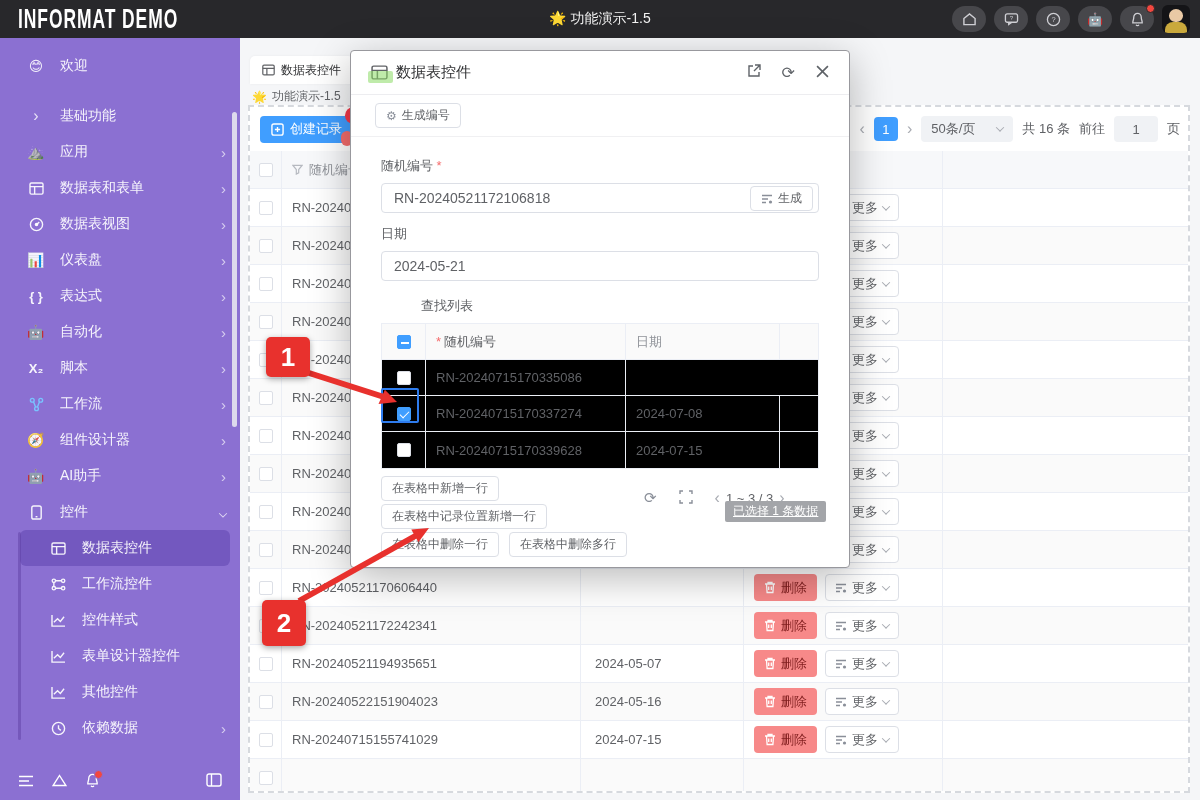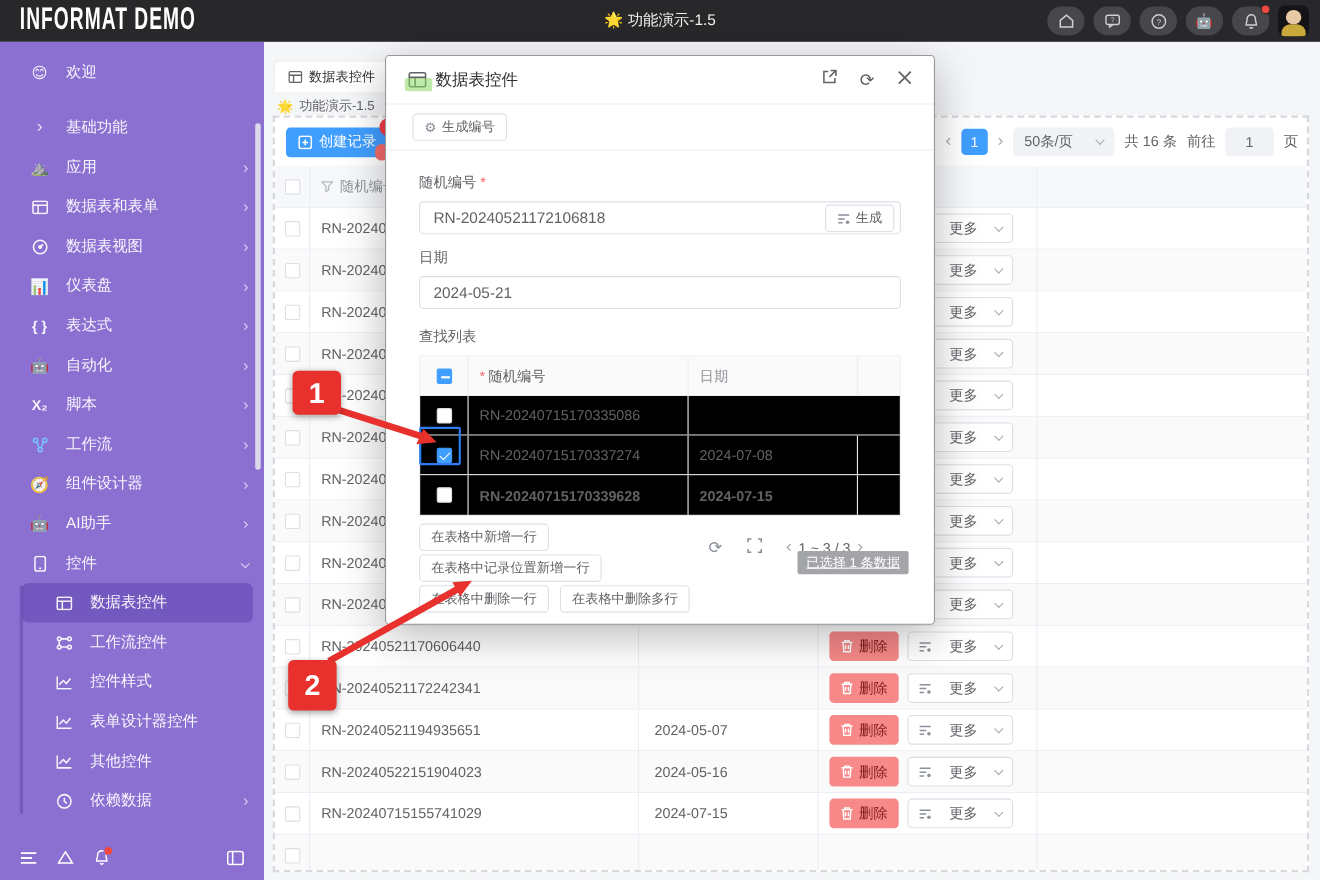--- a/index.html
+++ b/index.html
@@ -64,41 +64,41 @@
   .tc-rn{width:299px;padding-left:10px;border-right:1px solid #ebeef5;flex:none;overflow:hidden;white-space:nowrap;}
   .tc-date{width:163px;padding-left:14px;border-right:1px solid #ebeef5;flex:none;}
   .tc-act{width:199px;padding-left:10px;gap:8px;border-right:1px solid #ebeef5;flex:none;}
   .tc-fill{flex:1;}
   .chk{width:14px;height:14px;border:1px solid #dcdfe6;border-radius:2px;background:#fff;position:relative;flex:none;}
   .chk.checked{background:#409eff;border-color:#409eff;}
   .chk.checked::after{content:"";position:absolute;left:4px;top:1px;width:4px;height:8px;border-right:1.6px solid #fff;border-bottom:1.6px solid #fff;transform:rotate(45deg);}
   .chk.ind{background:#409eff;border-color:#409eff;}
   .chk.ind::after{content:"";position:absolute;left:3px;top:6px;width:8px;height:2px;background:#fff;}
   .btn-danger{height:27px;background:#f78989;color:#7f1d1d;border:none;border-radius:4px;font-size:13px;display:flex;align-items:center;gap:5px;padding:0 10px;}
-  .btn-more{height:27px;background:#fff;color:#606266;border:1px solid #dcdfe6;border-radius:4px;font-size:13px;display:flex;align-items:center;gap:16px;padding:0 9px;}
+  .btn-more{height:27px;background:#fff;color:#606266;border:1px solid #dcdfe6;border-radius:4px;font-size:13px;display:flex;align-items:center;gap:5px;padding:0 9px;}
   .funnel{margin-right:6px;display:flex;}
 
   
   .modal{position:absolute;left:350px;top:50px;width:500px;height:518px;background:#fff;border:1px solid #98989d;border-radius:4px;
          box-shadow:0 10px 40px rgba(0,0,0,.28);z-index:10;}
   .m-hdr{height:44px;display:flex;align-items:center;padding:0 20px;border-bottom:1px solid #ededf0;}
   .m-title{font-size:15px;color:#303133;display:flex;align-items:center;gap:8px;}
   .m-title .ic-wrap{position:relative;display:flex;}
   .m-title .ic-wrap::before{content:"";position:absolute;left:-3px;bottom:-3px;width:25px;height:12px;background:rgba(139,219,101,.55);border-radius:2px;}
   .m-hdr-icons{margin-left:auto;display:flex;gap:21px;color:#5f6368;align-items:center;}
   .m-toolbar{height:42px;display:flex;align-items:center;padding:0 24px;border-bottom:1px solid #f0f0f2;}
   .btn-plain{height:25px;background:#fff;border:1px solid #dcdfe6;border-radius:4px;color:#606266;font-size:12px;display:flex;align-items:center;gap:5px;padding:0 10px;}
   .m-body{position:relative;padding:16px 30px 0 30px;}
   .m-label{font-size:13px;color:#606266;margin:12px 0 8px 0;}
   .req::after{content:" *";color:#f56c6c;}
   .m-input{position:relative;height:30px;border:1px solid #dcdfe6;border-radius:4px;display:flex;align-items:center;padding:0 12px;font-size:14px;color:#606266;background:#fff;}
   .m-input .inner-btn{position:absolute;right:5px;top:2px;}
   .m-table{border:1px solid #ebeef5;margin-top:2px;font-size:13px;color:#606266;}
   .m-trow{display:flex;height:36px;border-bottom:1px solid #ebeef5;background:#000000;}
-  .m-trow:last-child{border-bottom:none;font-weight:bold;}
+  .m-trow:last-child{border-bottom:none;}
   .m-trow.mhead{background:#fafafa;color:#909399;}
   .mc{display:flex;align-items:center;}
   .mc-cb{width:44px;justify-content:center;border-right:1px solid #ebeef5;flex:none;}
   .mc-rn{width:200px;padding-left:10px;border-right:1px solid #ebeef5;flex:none;color:#606266;}
   .mc-date{width:154px;padding-left:10px;border-right:1px solid #ebeef5;flex:none;}
   .mc-x{flex:1;}
   .star{color:#f56c6c;margin-right:3px;}
   .m-actions{margin-top:7px;}
   .m-actions .line{margin-bottom:3px;display:flex;gap:10px;}
   .m-mini{position:absolute;right:30px;top:352px;width:175px;display:flex;align-items:center;gap:22px;color:#8a8f99;font-size:15px;}
@@ -791,21 +791,21 @@
               <path d="M1 1.5h10M1 5h6M1 8.5h4"></path>
               <circle cx="9.5" cy="8" r="1.6" fill="#8a8f99" stroke="none"></circle>
             </svg>
           <span>生成</span>
         </button>
       </div>
       <div class="m-label">日期</div>
       <div class="m-input">
           <span>2024-05-21</span>
         </div>
-      <div class="m-label" style="margin-top:16px;">查找列表</div>
+      <div class="m-label" style="margin-top:16px;margin-left:40px;">查找列表</div>
       <div class="m-table" id="m-table">
           <div class="m-trow mhead">
             <div class="mc mc-cb">
               <span class="chk ind"></span>
             </div>
             <div class="mc mc-rn">
               <span class="star">*</span>
               <span>随机编号</span>
             </div>
             <div class="mc mc-date">日期</div>

